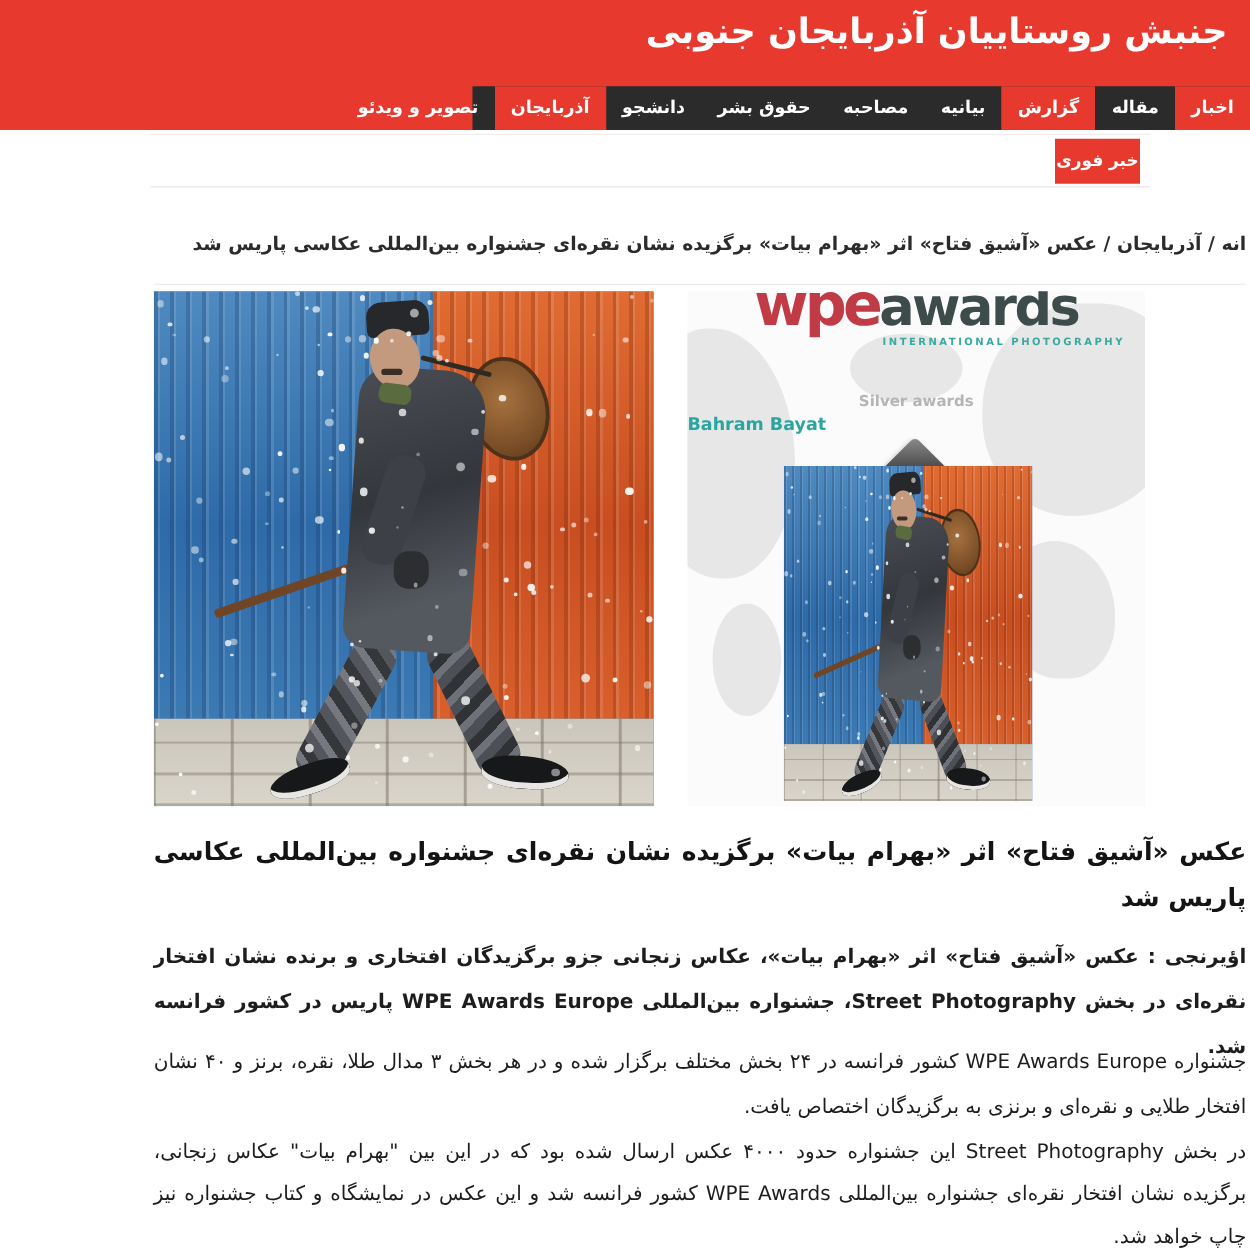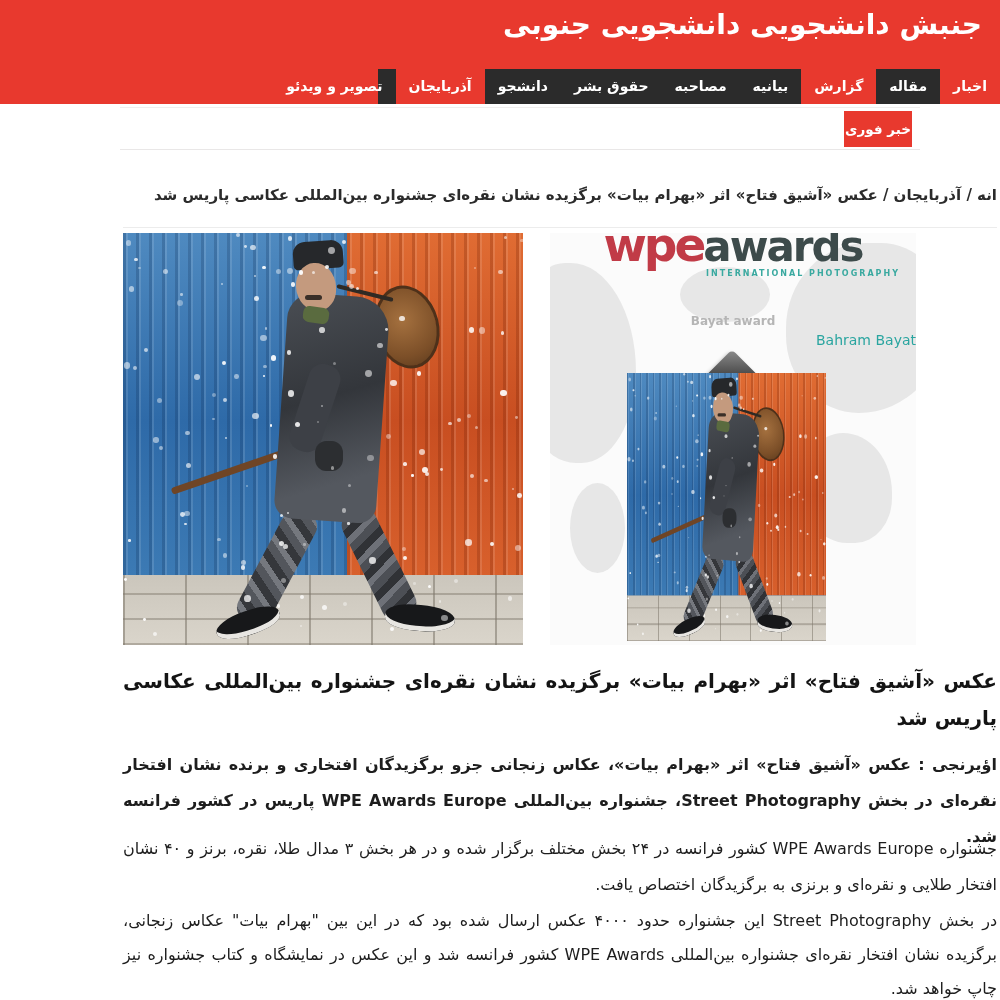--- a/index.html
+++ b/index.html
@@ -87,22 +87,22 @@
   .map-blob { position:absolute; background:#e7e7e7; }
   .brand-row { position:absolute; left:0; top:-16px; width:100%; text-align:center; white-space:nowrap; }
   .brand-wpe { font-size:47px; font-weight:bold; color:#c13b47; letter-spacing:-3px; }
   .brand-awards { font-size:42px; font-weight:bold; color:#3d4b4b; letter-spacing:-2px; }
   .tagline { position:absolute; left:70px; top:36px; width:100%; text-align:center; font-size:8px;
              letter-spacing:2px; color:#3aa9a0; font-weight:bold; }
   .category { position:absolute; left:0; top:62px; width:100%; text-align:center; font-size:13px;
               font-weight:bold; color:#2e3b3b; }
   .award    { position:absolute; left:0; top:81px; width:100%; text-align:center; font-size:12px;
               font-weight:600; color:#b5b5b5; }
-  .winner   { position:absolute; left:0; top:99px; width:100%; text-align:right; font-size:14px;
-              font-weight:normal; color:#2aa5a0; }
+  .winner   { position:absolute; left:0; top:99px; width:100%; text-align:left; font-size:14px;
+              font-weight:bold; color:#2aa5a0; }
   .diamond { position:absolute; left:154px; top:128px; width:56px; height:56px; border-radius:5px;
              background:linear-gradient(135deg,#8e8e8e,#2e2e2e 45%,#bfbfbf 90%);
              transform:rotate(45deg); box-shadow:0 2px 4px rgba(0,0,0,.25); }
   .badge-content { position:absolute; left:0; top:0; width:56px; height:56px; transform:rotate(-45deg);
                    display:flex; flex-direction:column; align-items:center; justify-content:center; }
   .badge-wpe { color:#e3e3e3; font-weight:bold; font-size:15px; letter-spacing:0; }
   .badge-line { width:28px; height:2px; background:#9a9a9a; margin-top:3px; }
   .mini-photo { position:absolute; left:77px; top:140px; width:199px; height:268px; overflow:hidden; background:#fff; }
 
   
@@ -111,21 +111,21 @@
                    line-height:37px; }
   .para { position:absolute; left:123px; width:874px; direction:rtl; text-align:justify;
           font-size:16px; color:#1d1d1d; line-height:36px; }
   .para.bold { font-weight:bold; }
   .p1 { top:747px; } .p2 { top:831px; } .p3 { top:904px; line-height:34px; }
 </style>
 </head>
 <body>
 
 <div class="header">
-  <div class="site-title">جنبش دانشجویی دانشجویی جنوبی</div>
+  <div class="site-title">جنبش روستاییان آذربایجان جنوبی</div>
   <div class="navbar">
       <div class="nav-item active">اخبار</div>
       <div class="nav-item">مقاله</div>
       <div class="nav-item active">گزارش</div>
       <div class="nav-item">بیانیه</div>
       <div class="nav-item">مصاحبه</div>
       <div class="nav-item">حقوق بشر</div>
       <div class="nav-item">دانشجو</div>
       <div class="nav-item active">آذربایجان</div>
       <div class="nav-item">تصویر و ویدئو</div>
@@ -295,21 +295,21 @@
   </div>
 
   <div class="poster">
     <div class="map-blob" style="left:-34px; top:30px; width:120px; height:200px; border-radius:45% 60% 50% 55%;"></div>
     <div class="map-blob" style="right:-30px; top:10px; width:160px; height:170px; border-radius:55% 45% 60% 50%;"></div>
     <div class="map-blob" style="left:130px; top:34px; width:90px; height:55px; border-radius:60%;"></div>
     <div class="map-blob" style="right:24px; top:200px; width:90px; height:110px; border-radius:50% 60% 45% 55%;"></div>
     <div class="map-blob" style="left:20px; top:250px; width:55px; height:90px; border-radius:55%;"></div>
     <div class="brand-row"><span class="brand-wpe">wpe</span><span class="brand-awards">awards</span></div>
     <div class="tagline">INTERNATIONAL PHOTOGRAPHY</div>
-    <div class="award">Bayat award</div>
+    <div class="award">Silver awards</div>
     <div class="winner">Bahram Bayat</div>
     <div class="diamond">
       <div class="badge-content">
         <div class="badge-wpe">wpe</div>
         <div class="badge-line"></div>
         <div class="badge-line" style="width:20px;"></div>
       </div>
     </div>
     <div class="mini-photo">
         <div class="scene" style="transform: scale(0.4975, 0.6505); transform-origin: 0px 0px;">

